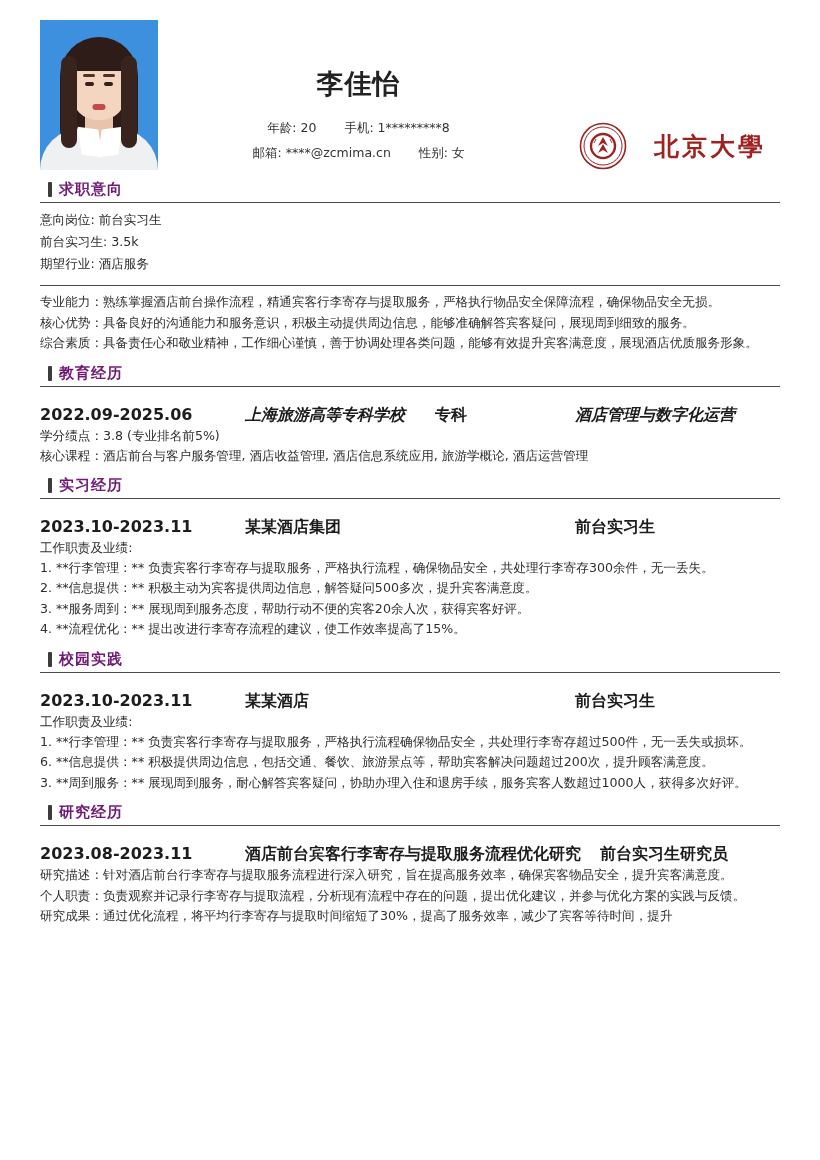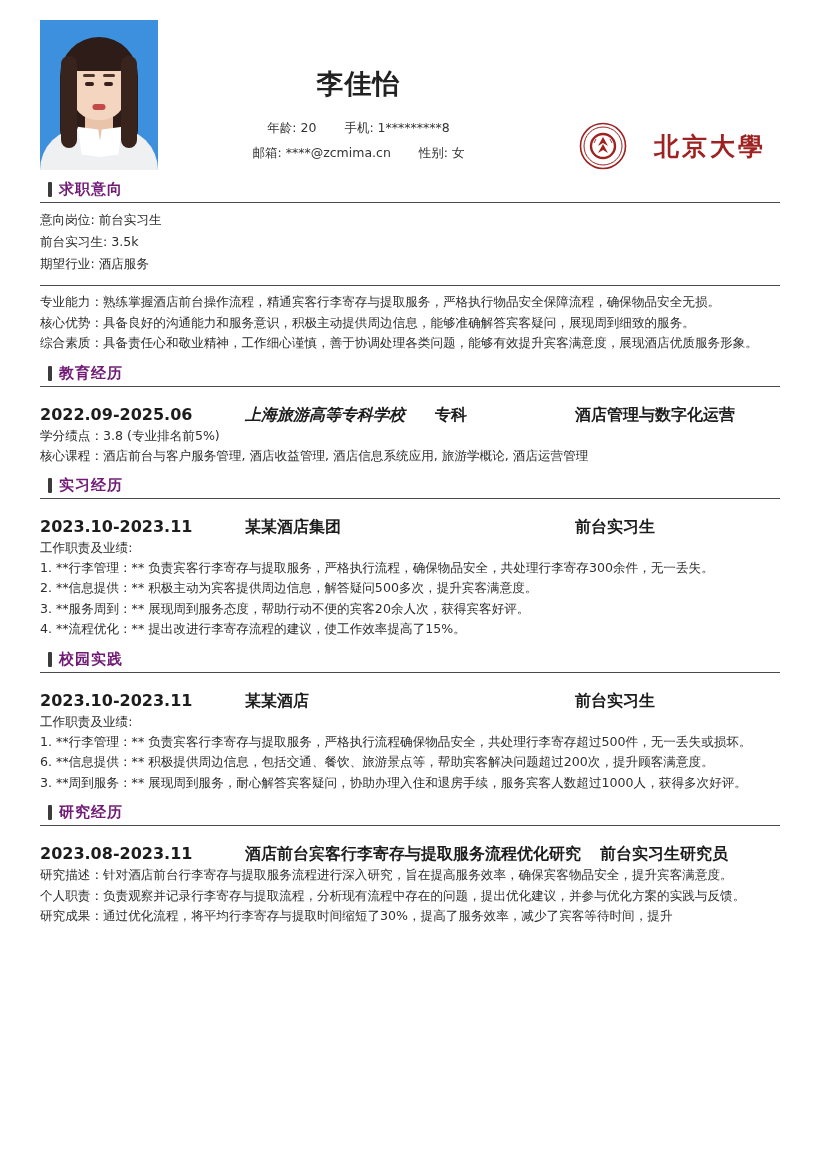--- a/index.html
+++ b/index.html
@@ -164,21 +164,21 @@
     display: flex;
     font-size: 16px;
     font-weight: bold;
     color: #1c1c1c;
     line-height: 22px;
     margin-top: 17px;
   }
   .entry-head .c-date { width: 205px; flex: 0 0 205px; }
   .entry-head .c-org  { width: 190px; flex: 0 0 190px; font-style: italic; }
   .entry-head .c-deg  { width: 140px; flex: 0 0 140px; }
-  .entry-head .c-major{ flex: 1 1 auto; }
+  .entry-head .c-major{ flex: 1 1 auto; font-style: italic; }
   .entry-head .c-org-wide { width: 330px; flex: 0 0 330px; }
   .entry-head .c-role { flex: 1 1 auto; }
   .entry-head .c-proj { width: 355px; flex: 0 0 355px; }
 
   .paragraph {
     font-size: 12.6px;
     line-height: 20.5px;
     color: #2e2e2e;
     text-align: justify;
   }

